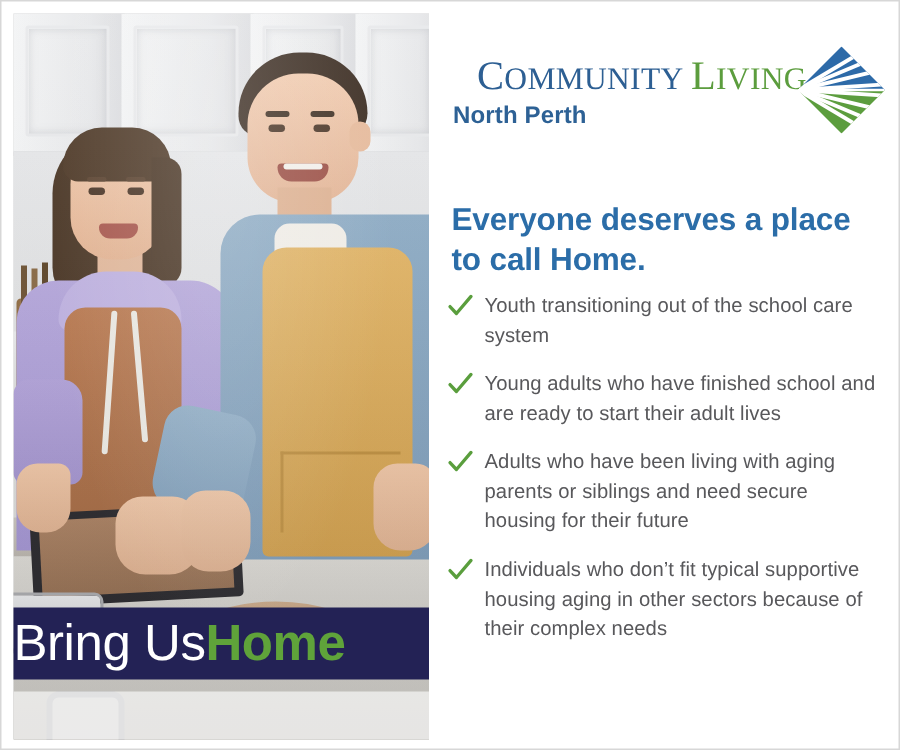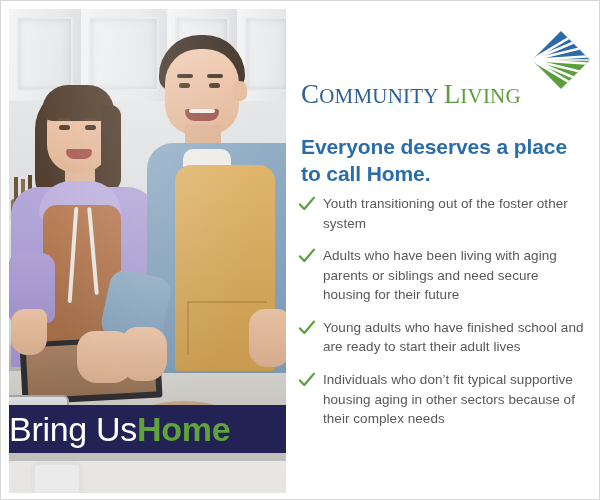--- a/index.html
+++ b/index.html
@@ -406,27 +406,26 @@
   
   .logo {
     position: absolute;
     left: 11px;
     top: 20px;
     width: 280px;
     height: 68px;
   }
   .logo-wordmark {
     position: absolute;
-    left: 0; top: 8px;
+    left: 17px; top: 8px;
     font-family: "Liberation Serif", serif;
     font-size: 27px;
     line-height: 1;
     letter-spacing: 0.2px;
     white-space: nowrap;
-    margin-top: 44px;
   }
   .logo-wordmark .lw-com { color: #2d5f93; }
   .logo-wordmark .lw-liv { color: #5c9d3e; margin-left: 5px; }
   .sc-big { font-size: 27px; }
   .sc-small { font-size: 21px; }
   .logo-sub {
     position: absolute;
     left: 1px; top: 40px;
     font-size: 16px;
     font-weight: 700;
@@ -549,20 +548,21 @@
   <div class="banner">
     <div class="banner-text"><span class="w1">Bring Us</span><span class="w2">Home</span></div>
   </div>
 
   <div class="content">
 
     <div class="logo">
       <div class="logo-wordmark">
         <span class="lw-com"><span class="sc-big">C</span><span class="sc-small">OMMUNITY</span></span><span class="lw-liv"><span class="sc-big">L</span><span class="sc-small">IVING</span></span>
       </div>
+      <div class="logo-sub">North Perth</div>
 
       <div class="logo-mark">
         <svg width="62" height="62" viewBox="0 0 62 62" aria-hidden="true">
           <defs>
             <clipPath id="dia">
               <polygon points="31,2 60,31 31,60 2,31"></polygon>
             </clipPath>
           </defs>
           <g clip-path="url(#dia)">
             <rect x="0" y="0" width="62" height="31" fill="#2d6aa8"></rect>
@@ -586,46 +586,46 @@
     <div class="headline">Everyone deserves a place to call Home.</div>
 
     <div class="bullets">
 
       <div class="bullet">
         <span class="check">
           <svg width="18" height="18" viewBox="0 0 18 18" aria-hidden="true">
             <path d="M2 9.4 L6.3 14 L16 2.6" fill="none" stroke="#5a9e3d" stroke-width="2.2" stroke-linecap="round" stroke-linejoin="round"></path>
           </svg>
         </span>
-        <span class="bullet-text">Youth transitioning out of the foster other system</span>
+        <span class="bullet-text">Youth transitioning out of the school care system</span>
+      </div>
+
+      <div class="bullet">
+        <span class="check">
+          <svg width="18" height="18" viewBox="0 0 18 18" aria-hidden="true">
+            <path d="M2 9.4 L6.3 14 L16 2.6" fill="none" stroke="#5a9e3d" stroke-width="2.2" stroke-linecap="round" stroke-linejoin="round"></path>
+          </svg>
+        </span>
+        <span class="bullet-text">Young adults who have finished school and are ready to start their adult lives</span>
       </div>
 
       <div class="bullet">
         <span class="check">
           <svg width="18" height="18" viewBox="0 0 18 18" aria-hidden="true">
             <path d="M2 9.4 L6.3 14 L16 2.6" fill="none" stroke="#5a9e3d" stroke-width="2.2" stroke-linecap="round" stroke-linejoin="round"></path>
           </svg>
         </span>
         <span class="bullet-text">Adults who have been living with aging parents or siblings and need secure housing for their future</span>
       </div>
 
       <div class="bullet">
         <span class="check">
           <svg width="18" height="18" viewBox="0 0 18 18" aria-hidden="true">
             <path d="M2 9.4 L6.3 14 L16 2.6" fill="none" stroke="#5a9e3d" stroke-width="2.2" stroke-linecap="round" stroke-linejoin="round"></path>
           </svg>
         </span>
-        <span class="bullet-text">Young adults who have finished school and are ready to start their adult lives</span>
-      </div>
-
-      <div class="bullet">
-        <span class="check">
-          <svg width="18" height="18" viewBox="0 0 18 18" aria-hidden="true">
-            <path d="M2 9.4 L6.3 14 L16 2.6" fill="none" stroke="#5a9e3d" stroke-width="2.2" stroke-linecap="round" stroke-linejoin="round"></path>
-          </svg>
-        </span>
         <span class="bullet-text">Individuals who don’t fit typical supportive housing aging in other sectors because of their complex needs</span>
       </div>
 
     </div>
   </div>
 
 </div>
 
 </body></html>

